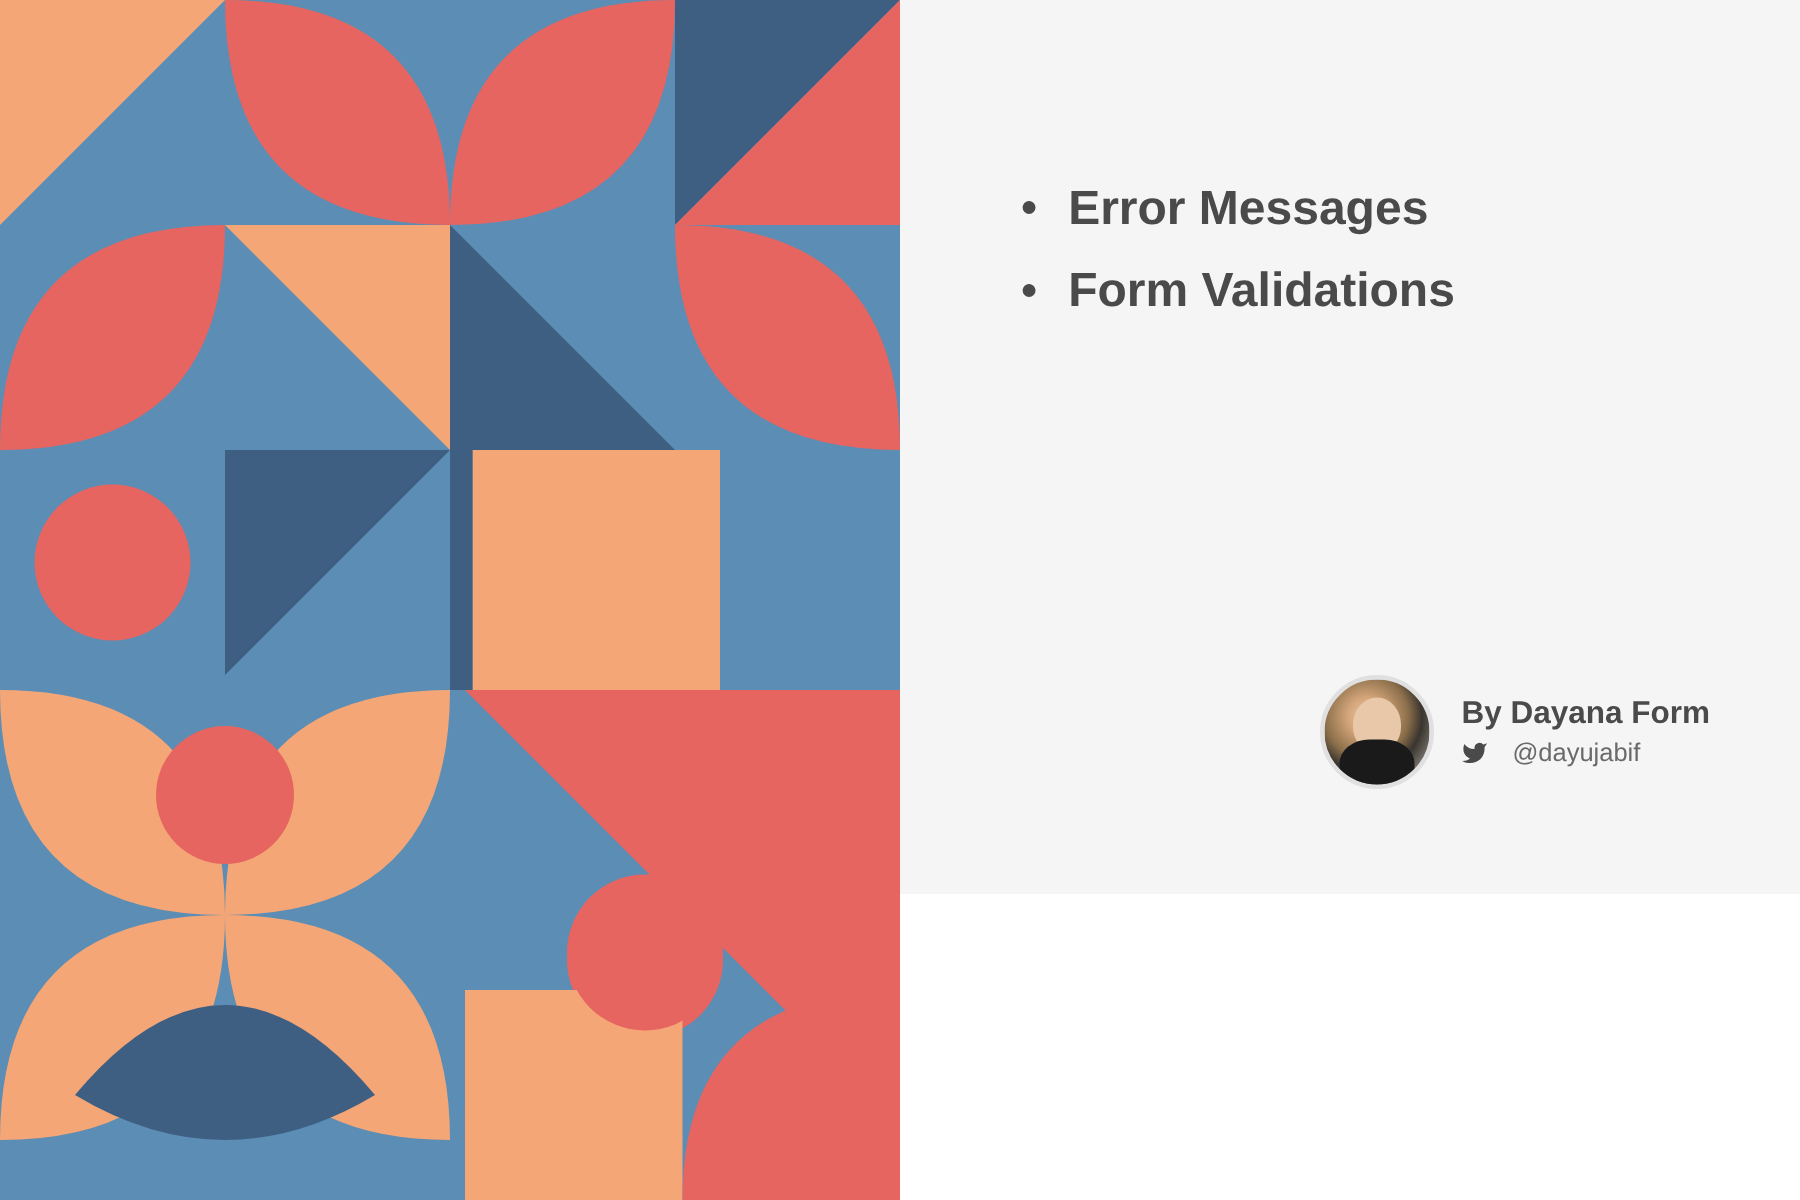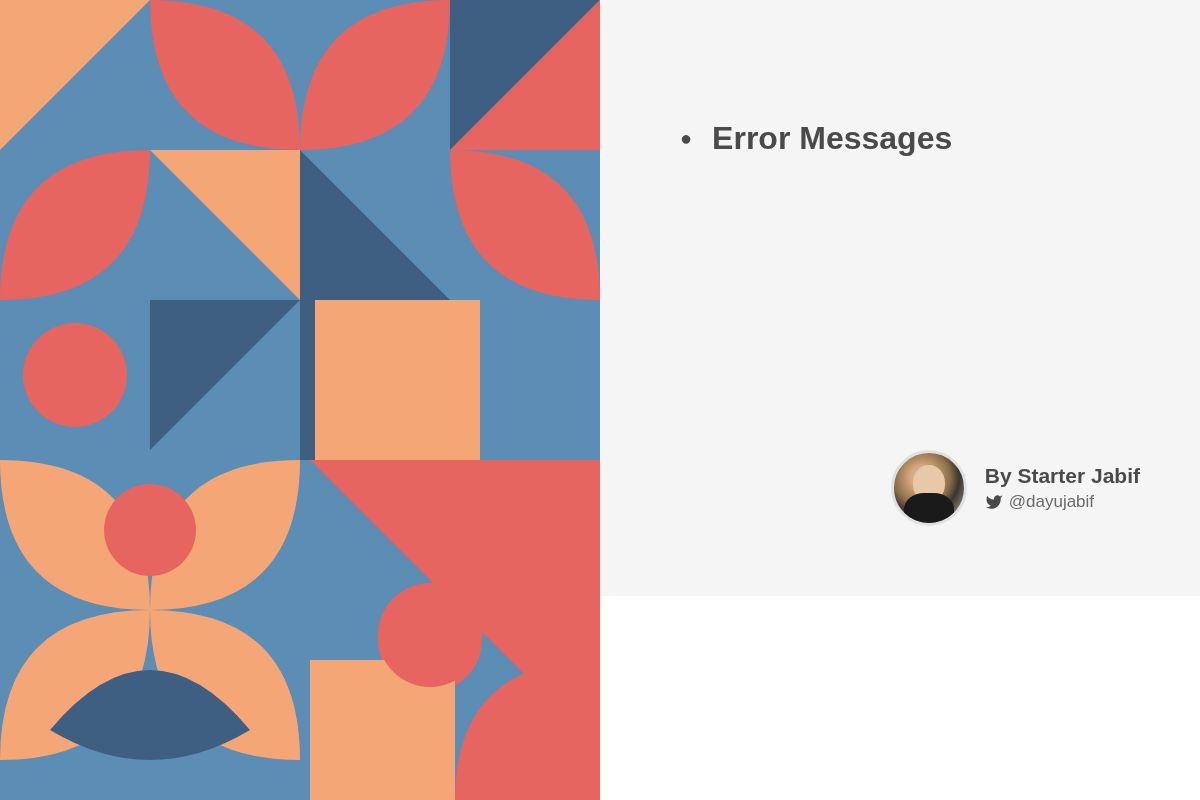--- a/index.html
+++ b/index.html
@@ -93,21 +93,21 @@
       font-size: 21px;
       font-weight: 600;
       color: #4a4a4a;
       margin-bottom: 4px;
     }
     .author-handle {
       font-size: 17px;
       color: #6a6a6a;
       display: flex;
       align-items: center;
-      gap: 6px;
+      gap: 16px;
     }
     .twitter-icon {
       width: 18px;
       height: 18px;
       display: inline-block;
     }
     .geo-svg {
       width: 600px;
       height: 800px;
     }
@@ -219,26 +219,27 @@
     <circle cx="430" cy="640" r="52" fill="#e76560"></circle>
     <rect x="310" y="660" width="145" height="140" fill="#f5a676"></rect>
     <circle cx="430" cy="635" r="52" fill="#e76560"></circle>
     <path d="M 455 800 Q 455 660 600 660 L 600 800 Z" fill="#e76560"></path>
   </svg>
 </div>
 
 <div class="right-panel">
   <ul class="bullet-list">
     <li class="bullet-item">Error Messages</li>
+    <li class="bullet-item">Form Validations</li>
   </ul>
 
   <div class="author-section">
     <div class="avatar"></div>
     <div class="author-info">
-      <div class="author-name">By Starter Jabif</div>
+      <div class="author-name">By Dayana Form</div>
       <div class="author-handle">
         <span class="twitter-icon">
           <svg viewBox="0 0 24 24" fill="#4a4a4a">
               <path d="M23 3a10.9 10.9 0 01-3.14 1.53 4.48 4.48 0 00-7.86 3v1A10.66 10.66 0 013 4s-4 9 5 13a11.64 11.64 0 01-7 2c9 5 20 0 20-11.5a4.5 4.5 0 00-.08-.83A7.72 7.72 0 0023 3z"></path>
             </svg>
         </span>
         <span>@dayujabif</span>
       </div>
     </div>
   </div>

